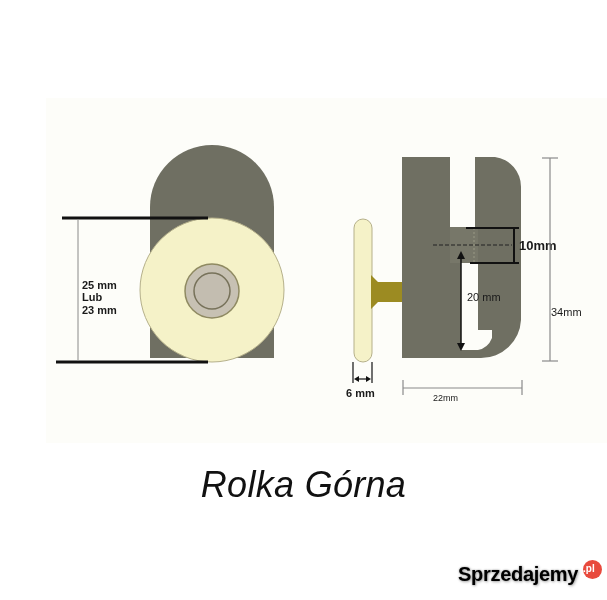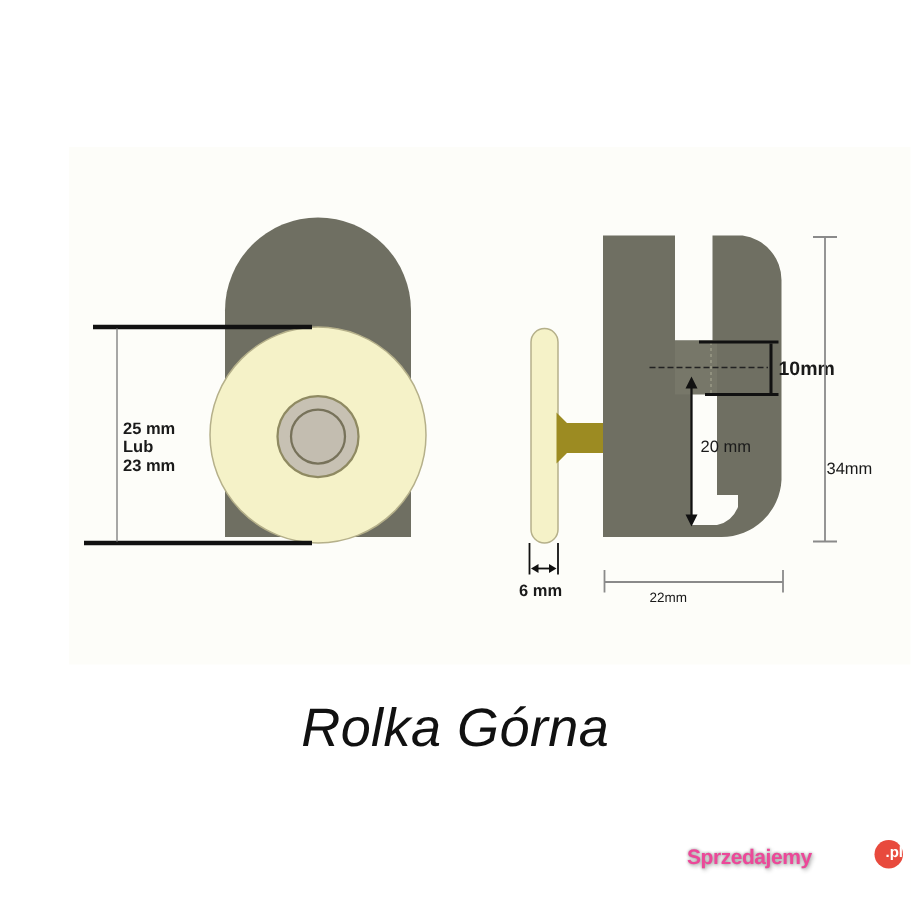--- a/index.html
+++ b/index.html
@@ -39,39 +39,39 @@
       color: #111111;
       letter-spacing: 0.3px;
       margin-top: 27px;
     }
     .watermark {
       position: absolute;
       left: 458px;
       top: 563px;
       font-family: "Liberation Sans", sans-serif;
       font-weight: bold;
-      font-size: 14px;
-      color: #ec4899;
+      font-size: 20px;
+      color: #000000;
       text-shadow: 0 0 2px #9a9a9a, 1px 1px 3px #b0b0b0;
       letter-spacing: -0.3px;
     }
     .watermark-badge {
       position: absolute;
       left: 583px;
       top: 560px;
       width: 19px;
       height: 19px;
       border-radius: 50%;
       background: #e84a3d;
       color: #ffffff;
       font-family: "Liberation Sans", sans-serif;
       font-weight: bold;
       font-size: 10px;
       line-height: 18px;
-      text-align: right;
+      text-align: left;
     }
     .lbl {
       font-family: "Liberation Sans", sans-serif;
       fill: #1a1a1a;
     }
   </style>
 </head>
 <body>
 
 <div class="panel"></div>

